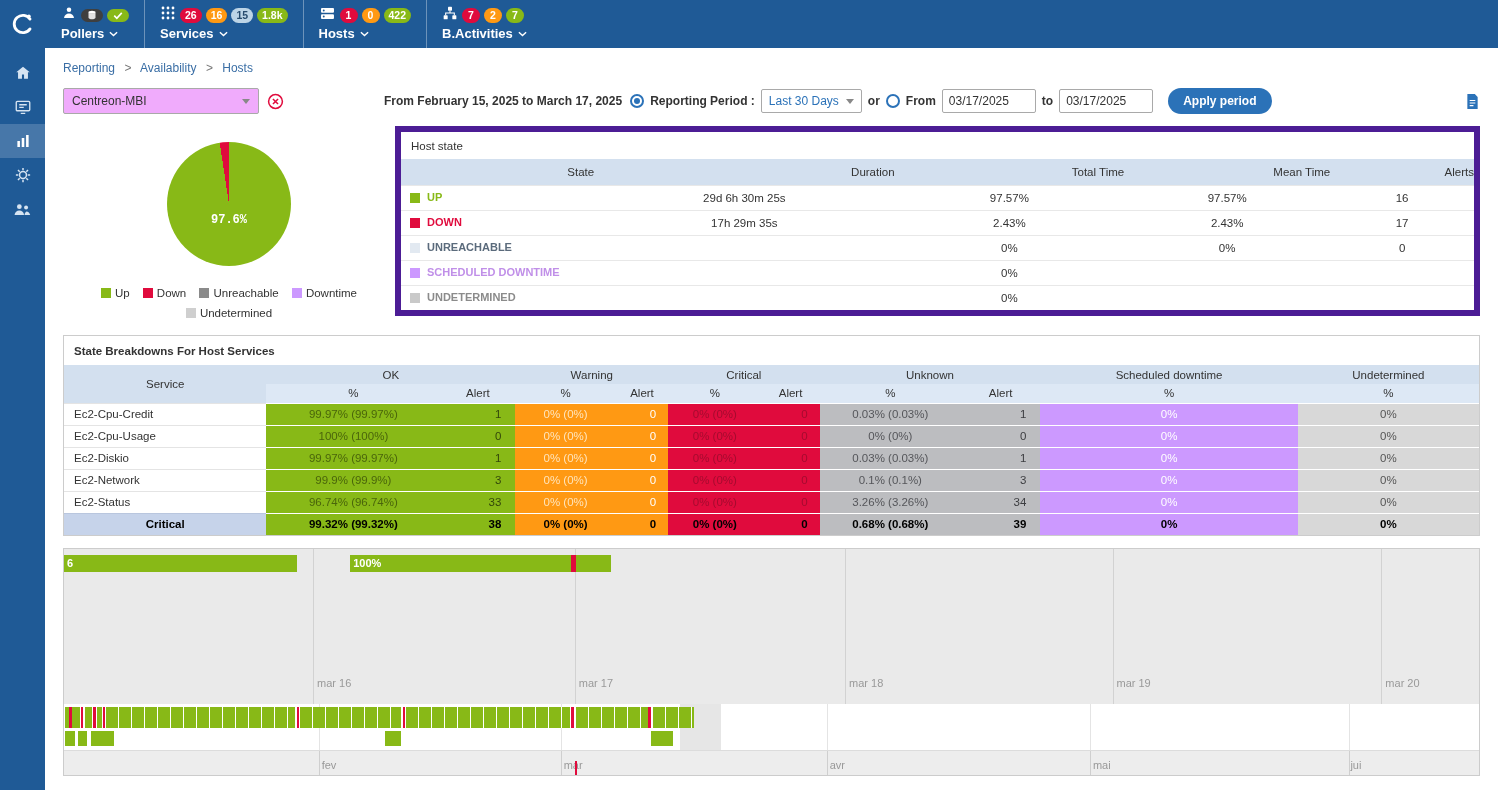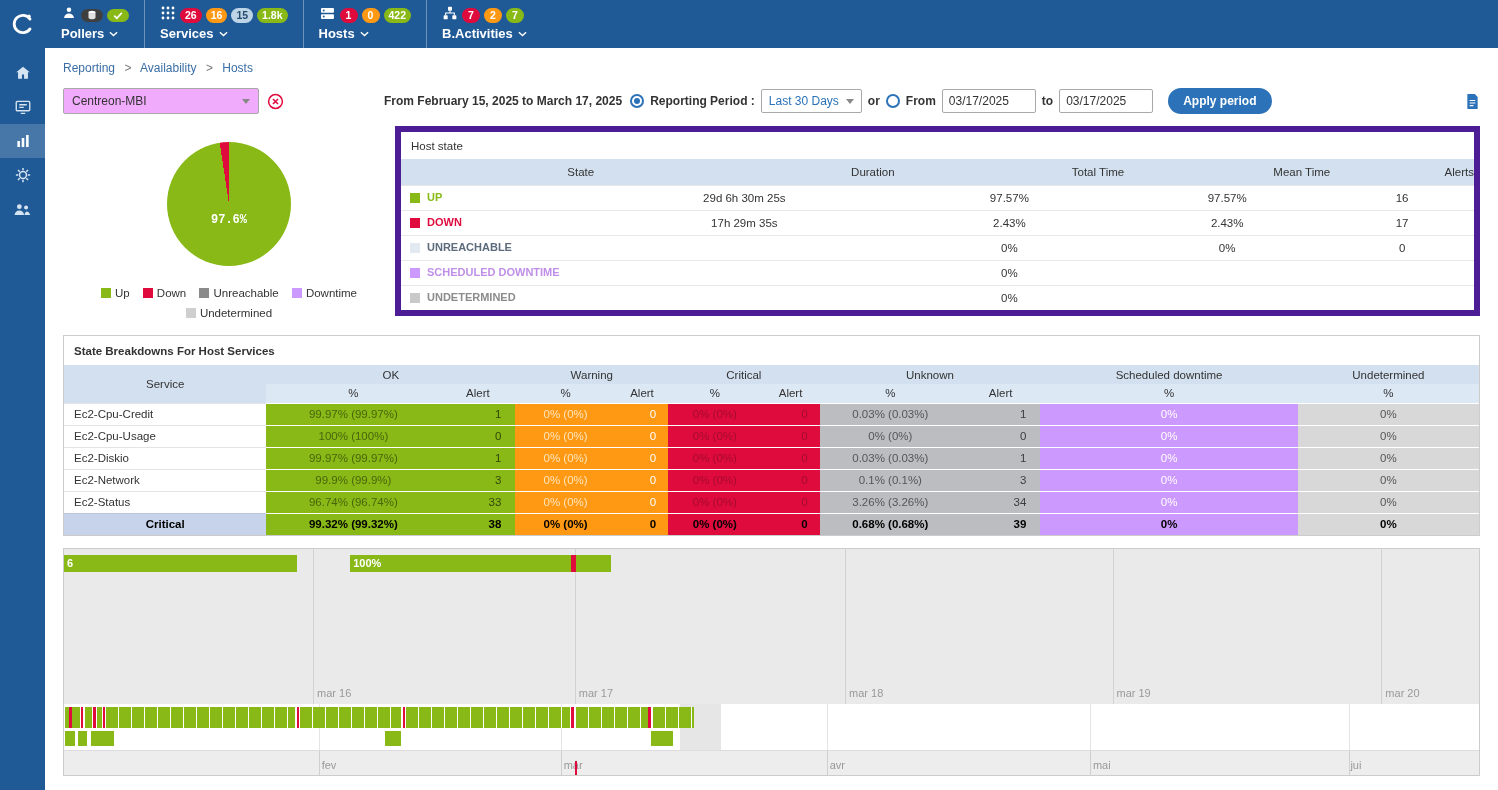--- a/index.html
+++ b/index.html
@@ -87,21 +87,21 @@
   .c-crit{background:var(--critical);color:#a50b2f}.c-crit.al{text-align:right;padding-right:12px}
   .c-unk{background:var(--unknown);color:#55565a} .c-unk.al{text-align:right;padding-right:14px;color:#3c3d40}
   .c-sched{background:var(--downtime);color:#fff}
   .c-undet{background:var(--undetermined);color:#555}
   .bd-table tr.avg td{color:#000;font-weight:bold}
   .bd-table tr.avg td.svc{background:var(--total_row);text-align:center;padding-left:0;border-top:1px solid #b9c6de}
   
   .tl-box{margin-top:12px;border:1px solid #ccc;background:#fff}
   .tl-main{position:relative;height:155px;background:var(--plot_bg);overflow:hidden;cursor:crosshair}
   .vline{position:absolute;top:0;bottom:0;width:1px;background:#d2d2d2}
-  .glabel{position:absolute;bottom:5px;font-size:11px;color:#999;white-space:nowrap}
+  .glabel{position:absolute;bottom:15px;font-size:11px;color:#999;white-space:nowrap}
   .seg{position:absolute;top:6px;height:17px;background:var(--ok);overflow:hidden}
   .seg.red{background:var(--critical)}
   .seg span{display:block;color:#fff;font-weight:bold;font-size:11px;line-height:17px;padding-left:3px;white-space:nowrap}
   .tl-mini{position:relative;height:46px;background:#fff;cursor:col-resize}
   .mline{position:absolute;top:0;bottom:0;width:1px;background:#e4e4e4}
   .msel{position:absolute;top:0;bottom:0;background:#d9d9d9;opacity:.65}
   .mbar{position:absolute;background:var(--ok)}
   .mbar.r1{top:3px;height:21px;background:repeating-linear-gradient(90deg,var(--ok) 0 12px,#fff 12px 13px)}
   .mbar.r1.red{background:var(--critical)}
   .mbar.r2{top:27px;height:15px}

